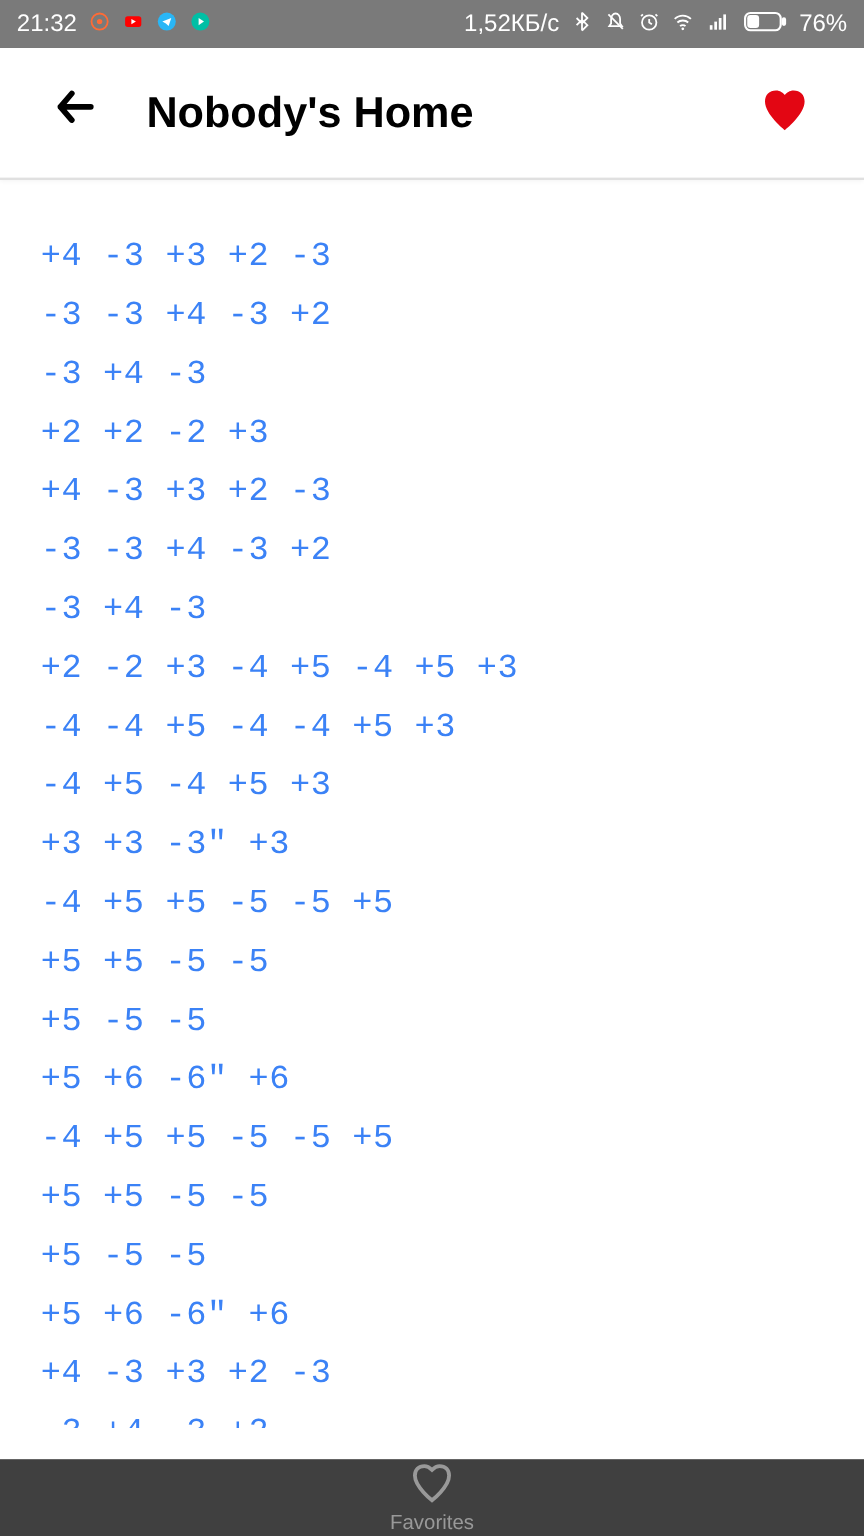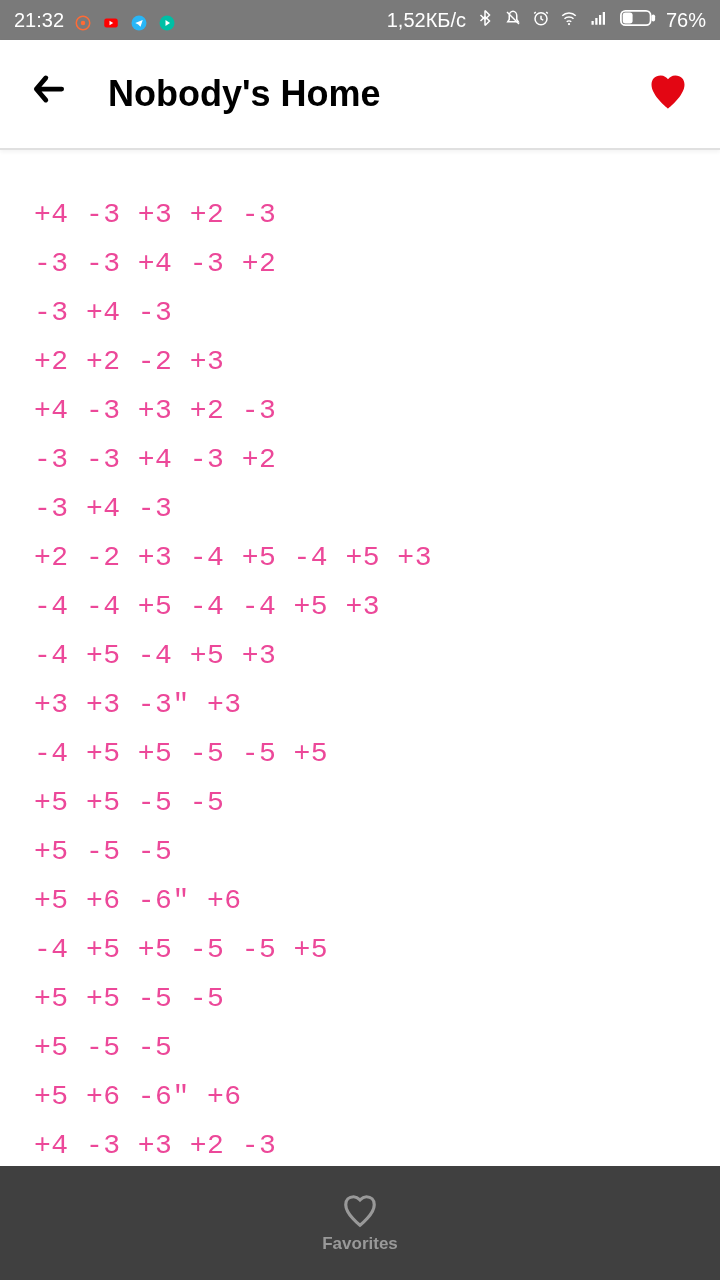--- a/index.html
+++ b/index.html
@@ -14,29 +14,29 @@
     .status-bar {
       height: 40px;
       background: #7a7a7a;
       color: #fff;
       display: flex;
       align-items: center;
       justify-content: space-between;
       padding: 0 14px;
       font-size: 20px;
     }
-    .status-left { display: flex; align-items: flex-end; gap: 10px; }
+    .status-left { display: flex; align-items: flex-start; gap: 10px; }
     .status-right { display: flex; gap: 10px; }
     .status-icon-small { width: 18px; height: 18px; }
     .app-header {
       height: 110px;
       background: #fff;
       display: flex;
       align-items: center;
-      padding: 0 30px;
+      padding: 0 44px;
       border-bottom: 2px solid #e0e0e0;
       box-shadow: 0 2px 4px rgba(0,0,0,0.05);
     }
     .back-arrow {
       font-size: 42px;
       font-weight: bold;
       margin-right: 40px;
       cursor: pointer;
     }
     .page-title {
@@ -45,39 +45,38 @@
       flex: 1;
     }
     .heart-icon {
       width: 44px;
       height: 44px;
     }
     .content {
       padding: 40px 34px 12px 34px;
       font-family: 'Courier New', monospace;
       font-size: 28px;
-      color: #ec4899;
+      color: #3b82f6;
       line-height: 1.75;
       white-space: pre;
       height: 1040px;
       overflow: hidden;
     }
     .tab-line { 
       margin-bottom: 0;
       letter-spacing: 0.5px;
     }
     .bottom-nav {
       position: absolute;
       bottom: 0;
       left: 0;
       right: 0;
-      height: 114px;
+      height: 64px;
       background: #404040;
       display: flex;
-      font-weight: bold;
     }
     .nav-item {
       flex: 1;
       display: flex;
       flex-direction: column;
       align-items: center;
       justify-content: center;
       gap: 4px;
       cursor: pointer;
     }

